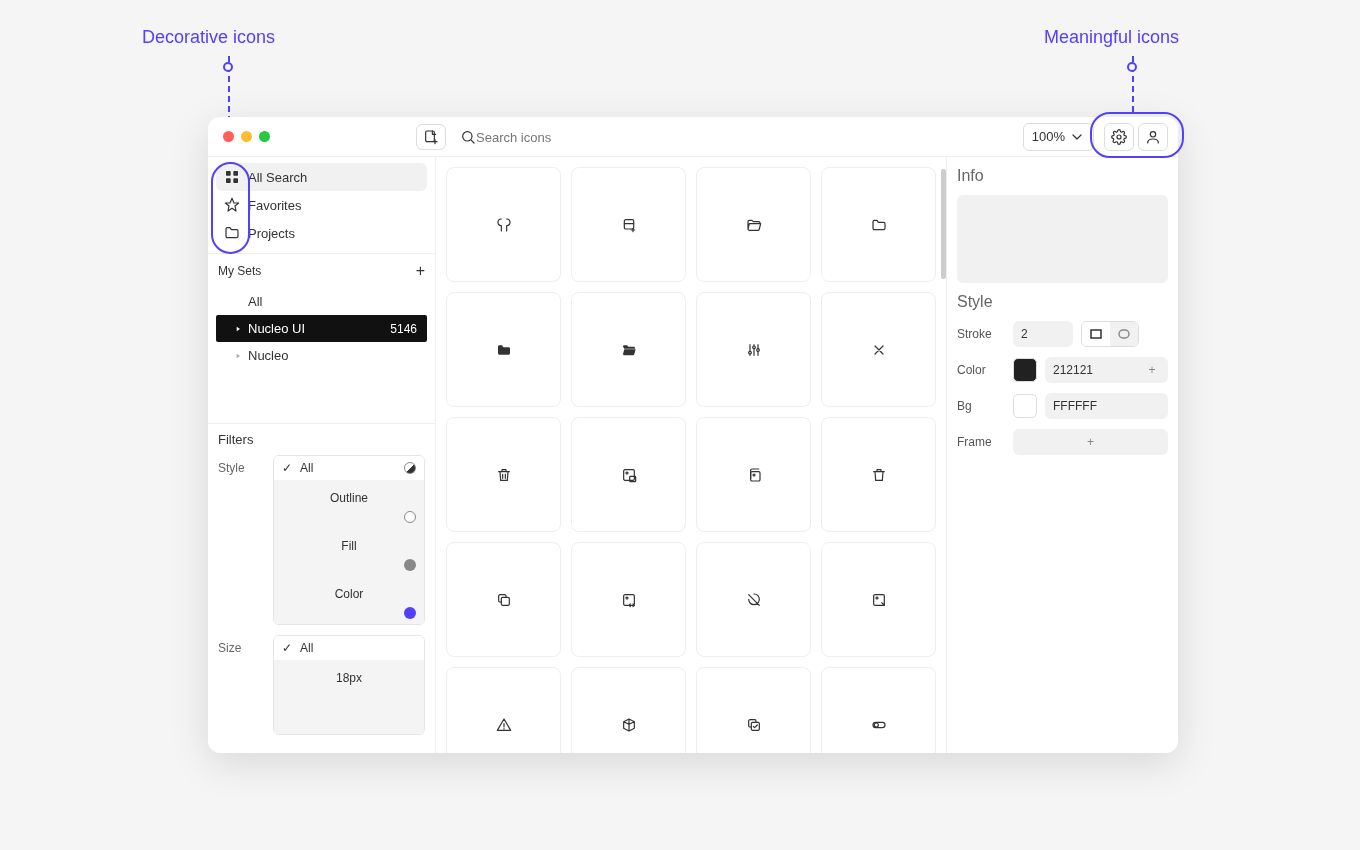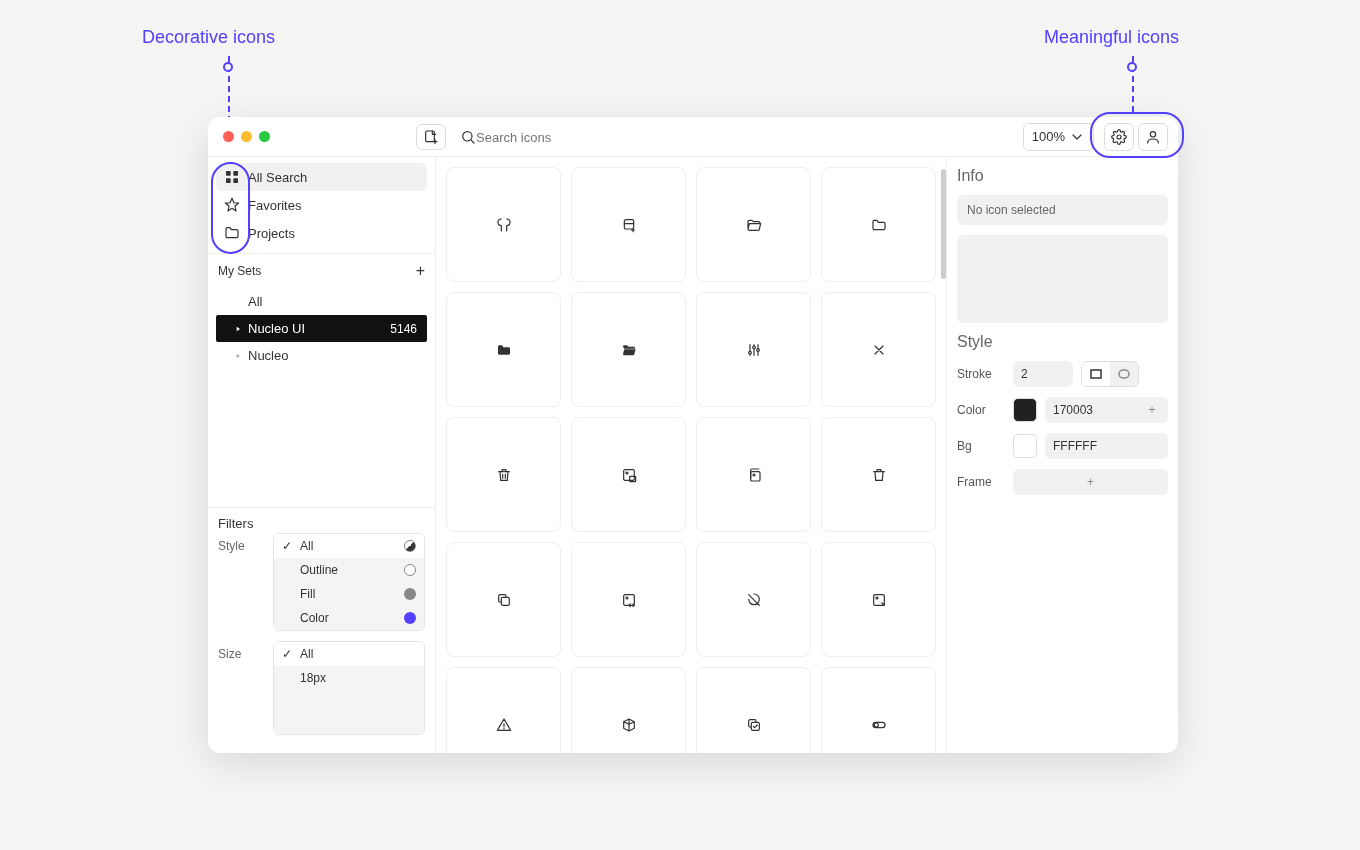--- a/index.html
+++ b/index.html
@@ -169,38 +169,38 @@
       border-radius: 2px;
     }
     .set-count { margin-left: auto; font-size: 12px; text-align: right; }
     
     
     .filters {
       border-top: 1px solid #eee;
       padding: 8px 10px;
       margin-top: auto;
     }
-    .filters-title { font-size: 13px; margin-bottom: 2px; }
+    .filters-title { font-size: 13px; margin-bottom: 8px; }
     .filter-row { display: flex; align-items: flex-start; margin-bottom: 10px; }
     .filter-label { width: 55px; font-size: 12px; color: #666; padding-top: 6px; }
     .filter-options {
       flex: 1;
       border: 1px solid #e5e5e5;
       border-radius: 6px;
       overflow: hidden;
     }
     .filter-option {
       display: flex;
       align-items: center;
       padding: 5px 8px;
       gap: 6px;
       font-size: 12px;
     }
     .filter-option.selected { background: #fff; }
-    .filter-option:not(.selected) { background: #f4f4f4; }
+    .filter-option:not(.selected) { background: #f4f4f4; flex-direction: column; }
     .filter-check { width: 12px; display: inline-block; }
     .filter-swatch { margin-left: auto; width: 12px; height: 12px; border-radius: 50%; }
     .swatch-all { background: linear-gradient(135deg, #fff 50%, #333 50%); border: 1px solid #888; }
     .swatch-outline { border: 1.5px solid #888; background: #fff; }
     .swatch-fill { background: #888; }
     .swatch-color { background: #5340ff; }
     
     
     .main {
       flex: 1;
@@ -552,21 +552,20 @@
             <svg class="ico" viewBox="0 0 24 24">
               <rect x="3" y="8" width="18" height="8" rx="4"></rect>
               <circle cx="8" cy="12" r="3"></circle>
             </svg>
           </div>
       </div>
     </div>
 
     <div class="inspector">
       <div class="info-title">Info</div>
-      <div class="no-icon">No icon selected</div>
       <div class="preview-box"></div>
 
       <div class="info-title">Style</div>
 
       <div class="ins-row">
         <div class="ins-label">Stroke</div>
         <div class="ins-control" style="flex:0 0 60px">2</div>
         <div class="stroke-btns">
           <div class="stroke-btn active">
               <svg width="12" height="10">
@@ -578,21 +577,21 @@
                 <rect x="1" y="1" width="10" height="8" rx="4" fill="none" stroke="#888" stroke-width="1.5"></rect>
               </svg>
             </div>
         </div>
       </div>
 
       <div class="ins-row">
         <div class="ins-label">Color</div>
         <div class="color-chip chip-black"></div>
         <div class="ins-control">
-          <span>170003</span>
+          <span>212121</span>
           <span class="ins-plus" style="margin-left:auto">+</span>
         </div>
       </div>
 
       <div class="ins-row">
         <div class="ins-label">Bg</div>
         <div class="color-chip chip-white"></div>
         <div class="ins-control">FFFFFF</div>
       </div>
 

